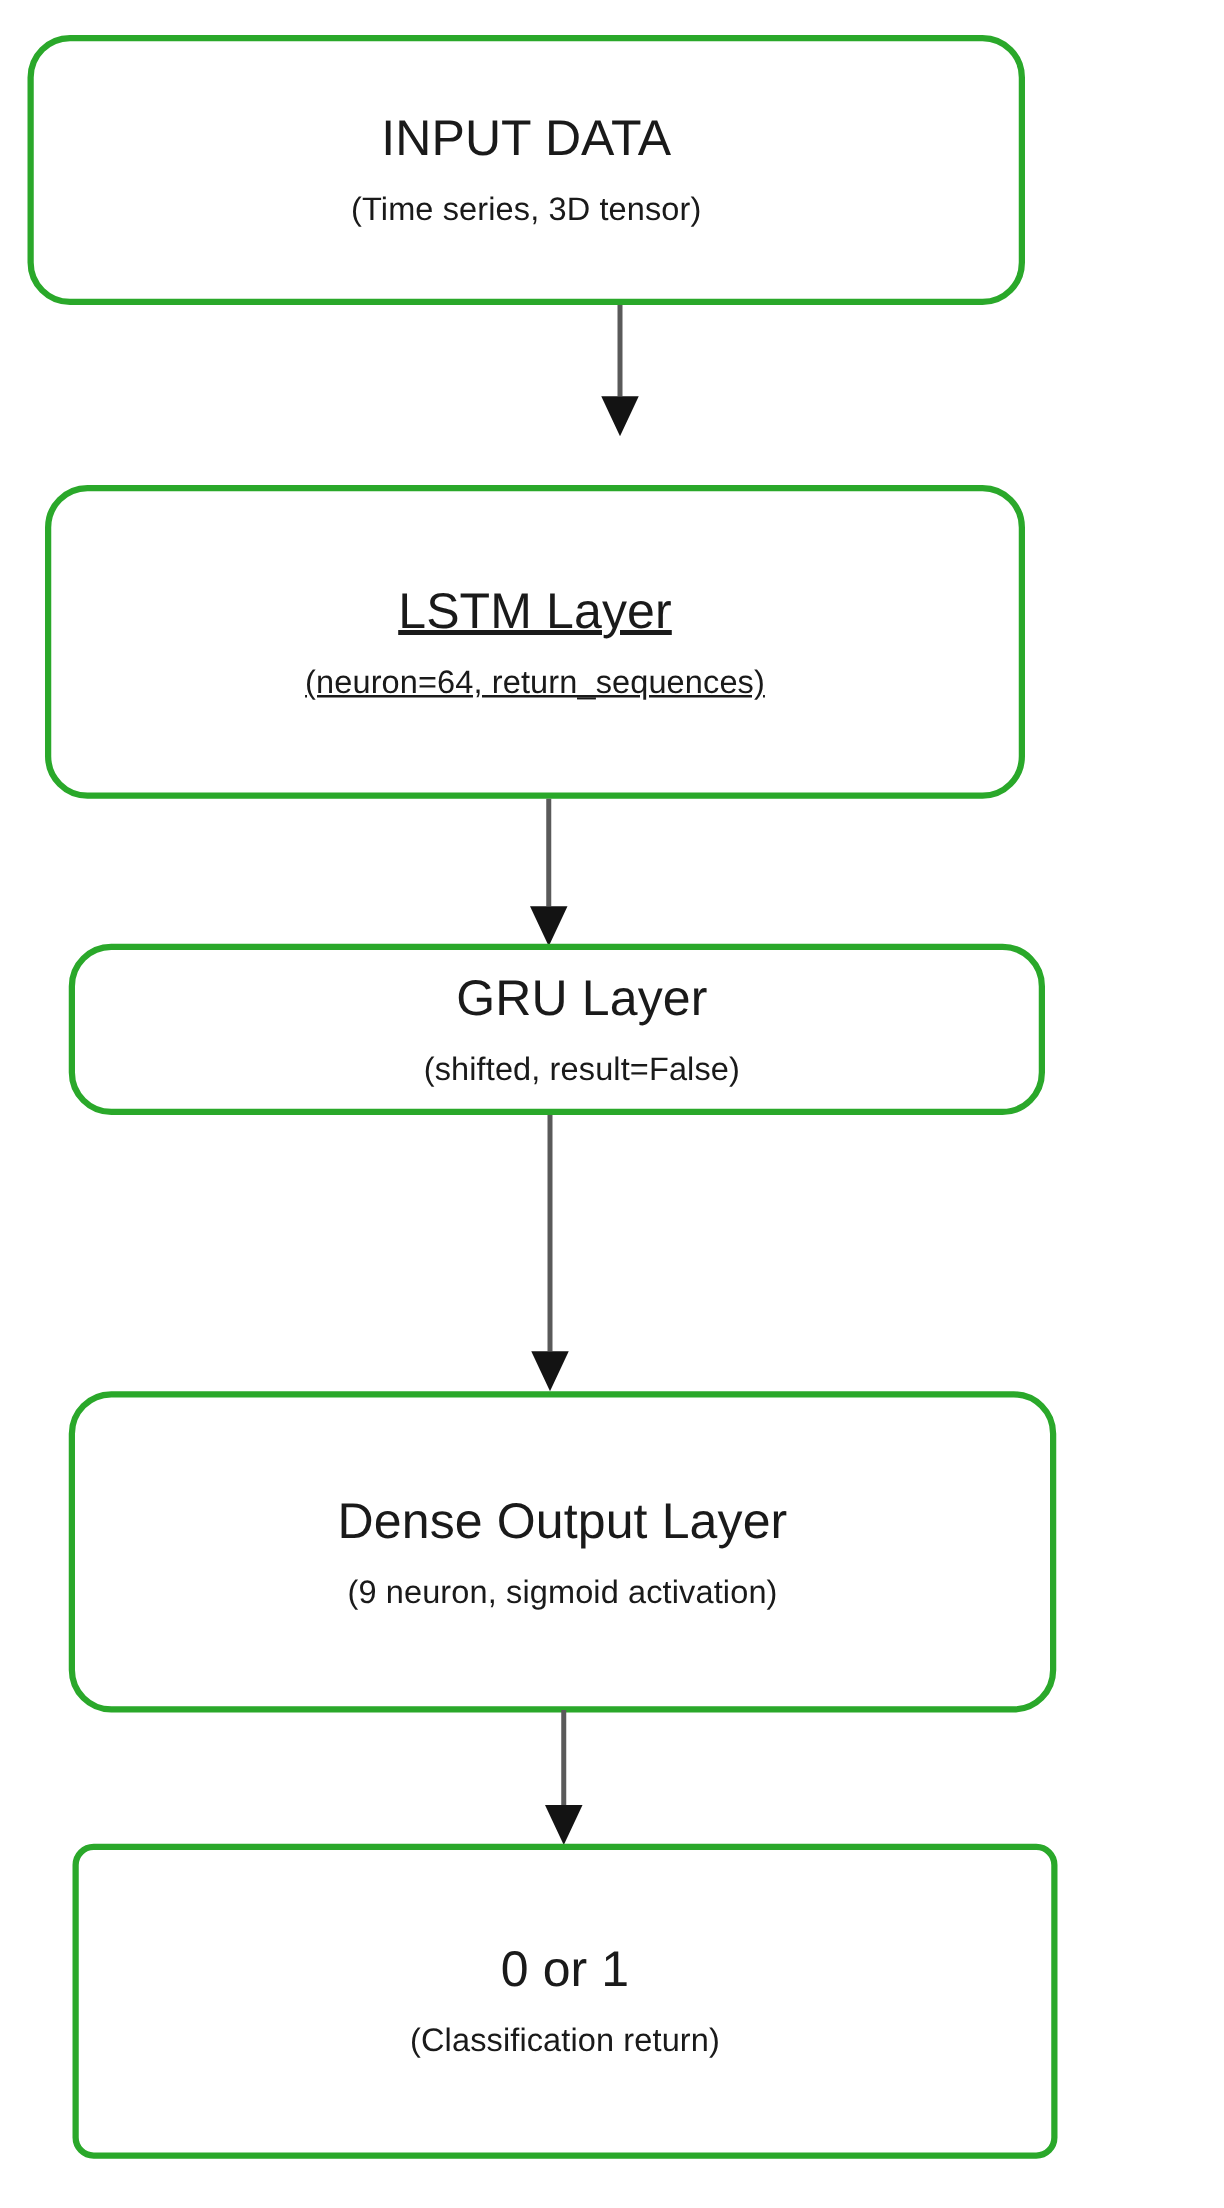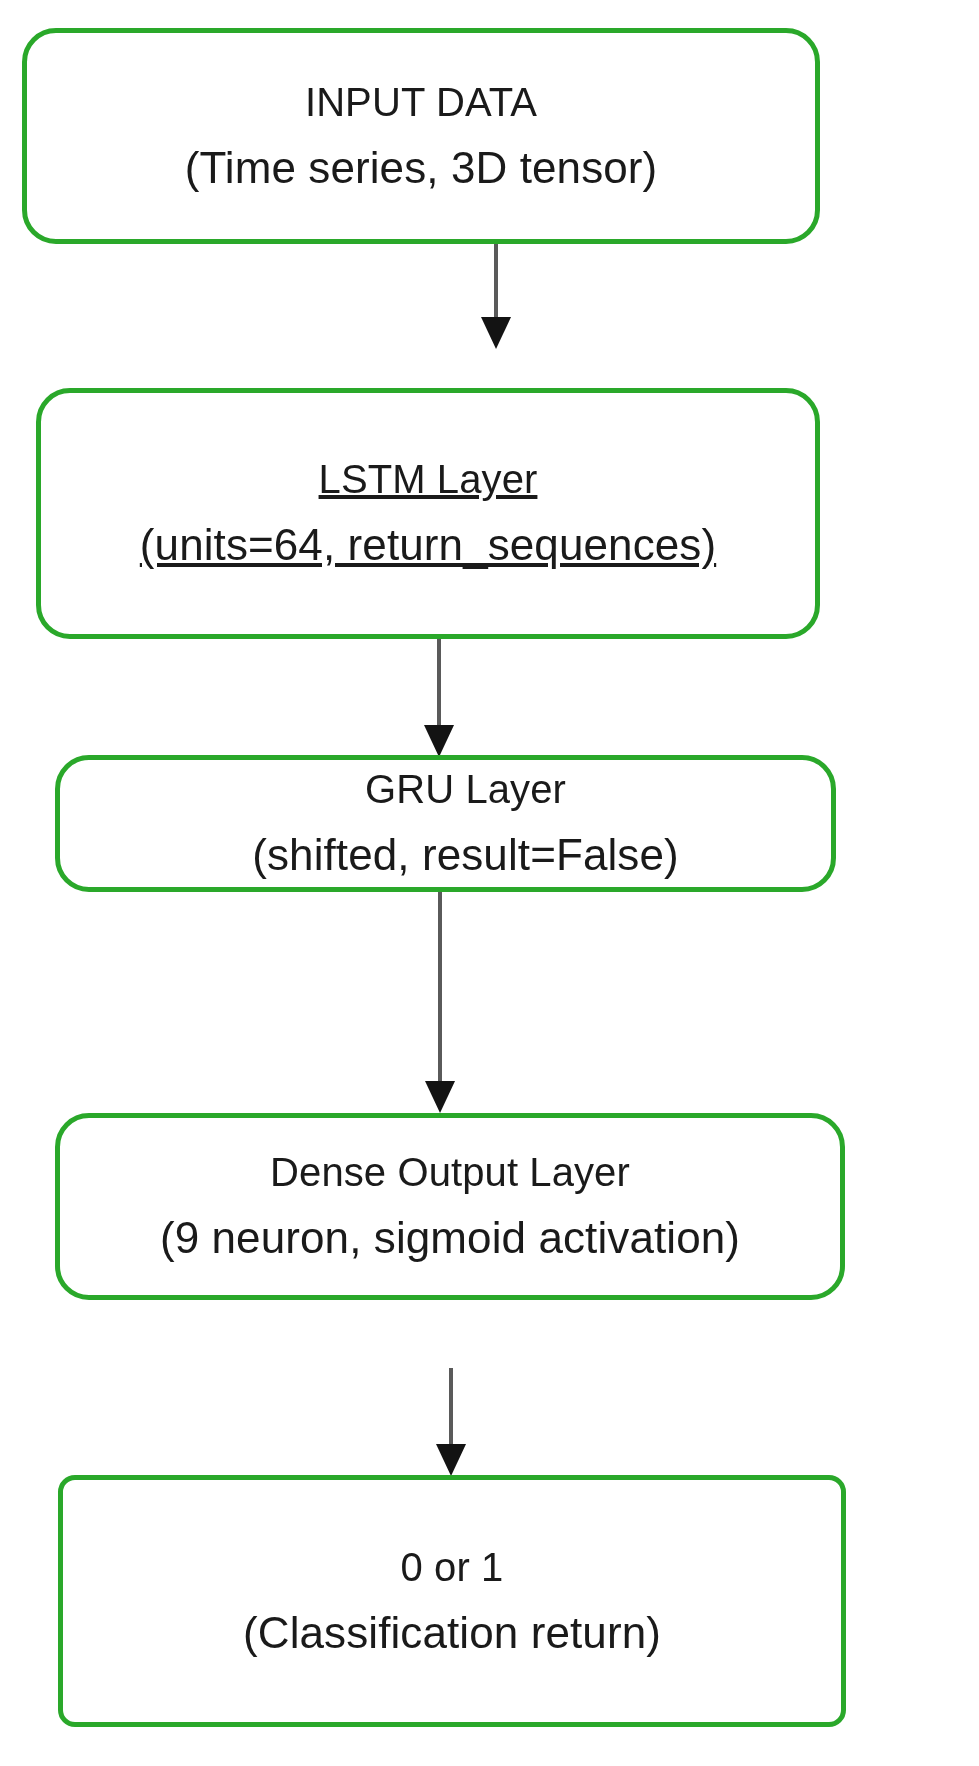--- a/index.html
+++ b/index.html
@@ -51,28 +51,28 @@
   #node-input  { width: 798px; height: 216px; }
   #node-lstm   { width: 784px; height: 252px; }
   #node-gru    { width: 781px; height: 140px; padding-left: 40px; }
   #node-dense  { width: 790px; height: 78px;  }
   #node-output { width: 788px; height: 252px; }
 
   
   #node-input  { left: 22px;  top: 28px;   width: 798px;  height: 216px; }
   #node-lstm   { left: 36px;  top: 388px;  width: 784px;  height: 251px; text-decoration: underline; }
   #node-gru    { left: 55px;  top: 755px;  width: 781px;  height: 137px; }
-  #node-dense  { left: 55px;  top: 1113px; width: 790px;  height: 187px; }
+  #node-dense  { left: 55px;  top: 1113px; width: 790px;  height: 257px; }
   #node-output { left: 58px;  top: 1475px; width: 788px;  height: 252px; }
 
   
   #node-gru    { height: 137px; }
 
   .fs-big  { font-size: 40px; }
-  .fs-med  { font-size: 44px; }
+  .fs-med  { font-size: 26px; }
 
   
   .arrow {
     position: absolute;
     width: 30px;
   }
   .arrow .shaft {
     position: absolute;
     left: 13px;
     top: 0;
@@ -103,21 +103,21 @@
     <span class="line2 fs-med">(Time series, 3D tensor)</span>
   </div>
 
   <div class="arrow" id="arrow-1">
     <div class="shaft" style="height:73px"></div>
     <div class="head" style="top:73px"></div>
   </div>
 
   <div class="node" id="node-lstm">
     <span class="line1 fs-big">LSTM Layer</span>
-    <span class="line2 fs-med">(units=64, return_sequences)</span>
+    <span class="line2 fs-med">(neuron=64, return_sequences)</span>
   </div>
 
   <div class="arrow" id="arrow-2">
     <div class="shaft" style="height:86px"></div>
     <div class="head" style="top:86px"></div>
   </div>
 
   <div class="node" id="node-gru">
     <span class="line1 fs-big">GRU Layer</span>
     <span class="line2 fs-med">(shifted, result=False)</span>

